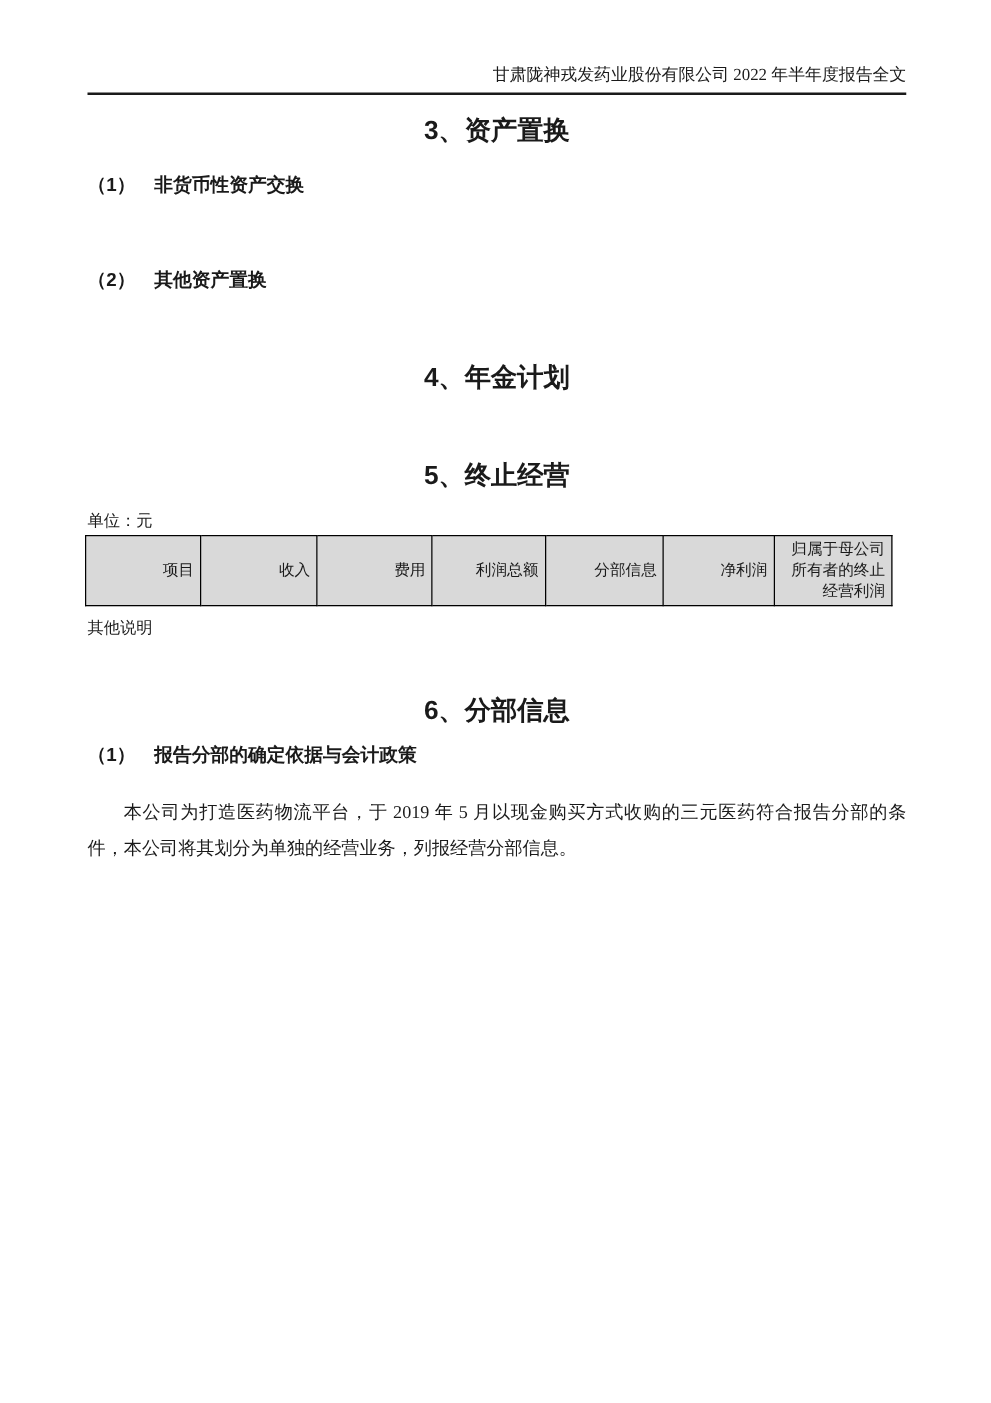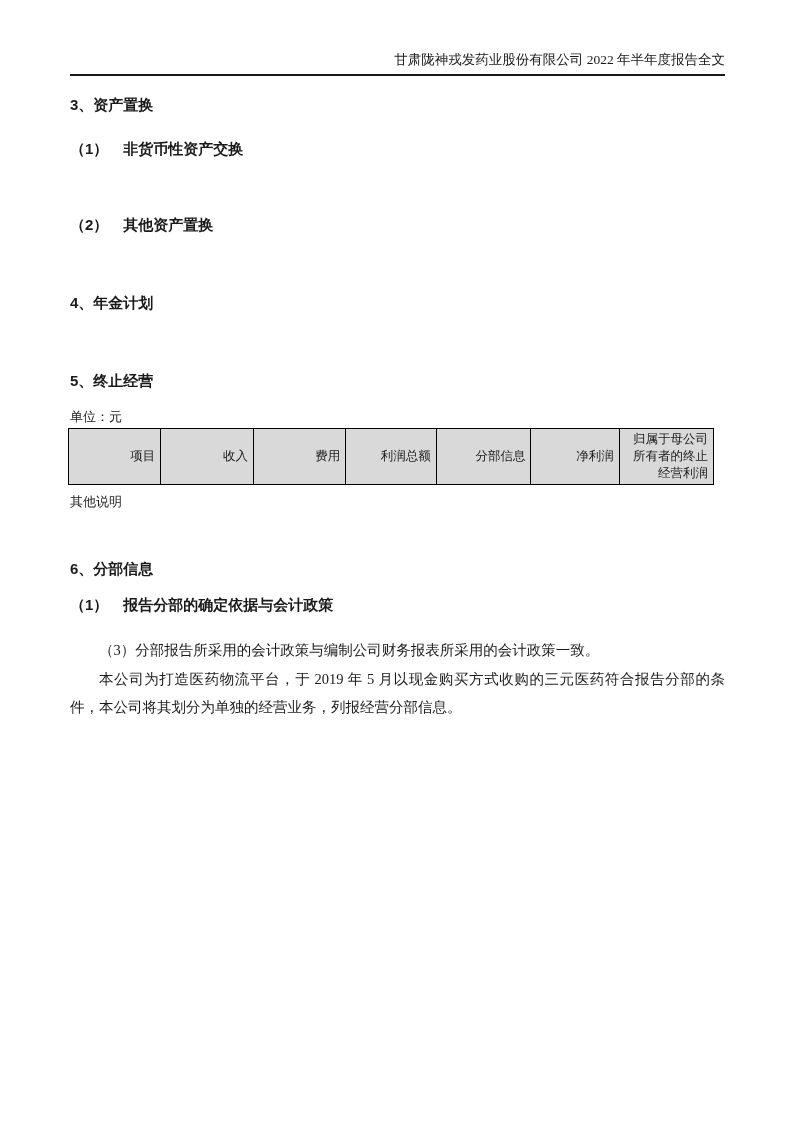--- a/index.html
+++ b/index.html
@@ -18,24 +18,25 @@
 
   .doc-header {
     text-align: right;
     font-size: 13.5px;
     line-height: 15px;
     padding-bottom: 7px;
   }
   .header-rule { height: 2px; background: var(--rule, #1a1a1a); }
 
   .sec-heading {
-    font-size: 15px;
+    font-size: 21px;
     font-weight: bold;
     line-height: 18px;
     font-family: "Liberation Sans", "DejaVu Sans", sans-serif;
+    text-align: center;
   }
   .sub-heading {
     font-size: 15px;
     font-weight: bold;
     line-height: 18px;
     font-family: "Liberation Sans", "DejaVu Sans", sans-serif;
   }
 
   .mt-s3   { margin-top: 20px; }
   .mt-s3a  { margin-top: 26px; }
@@ -134,20 +135,19 @@
       </thead>
     </table>
 
     <div class="other-note">其他说明</div>
 
     <div class="sec-heading mt-s6">6、分部信息</div>
 
     <div class="sub-heading mt-s6a">（1）　报告分部的确定依据与会计政策</div>
 
     <div class="body-text">
-      <p>（3）分部报告所采用的会计政策与编制公司财务报表所采用的会计政策一致。</p>
       <p>本公司为打造医药物流平台，于 2019 年 5 月以现金购买方式收购的三元医药符合报告分部的条件，本公司将其划分为单独的经营业务，列报经营分部信息。</p>
     </div>
 
   </div>
 
   <div class="page-number">161</div>
 </div>
 
 </body></html>

